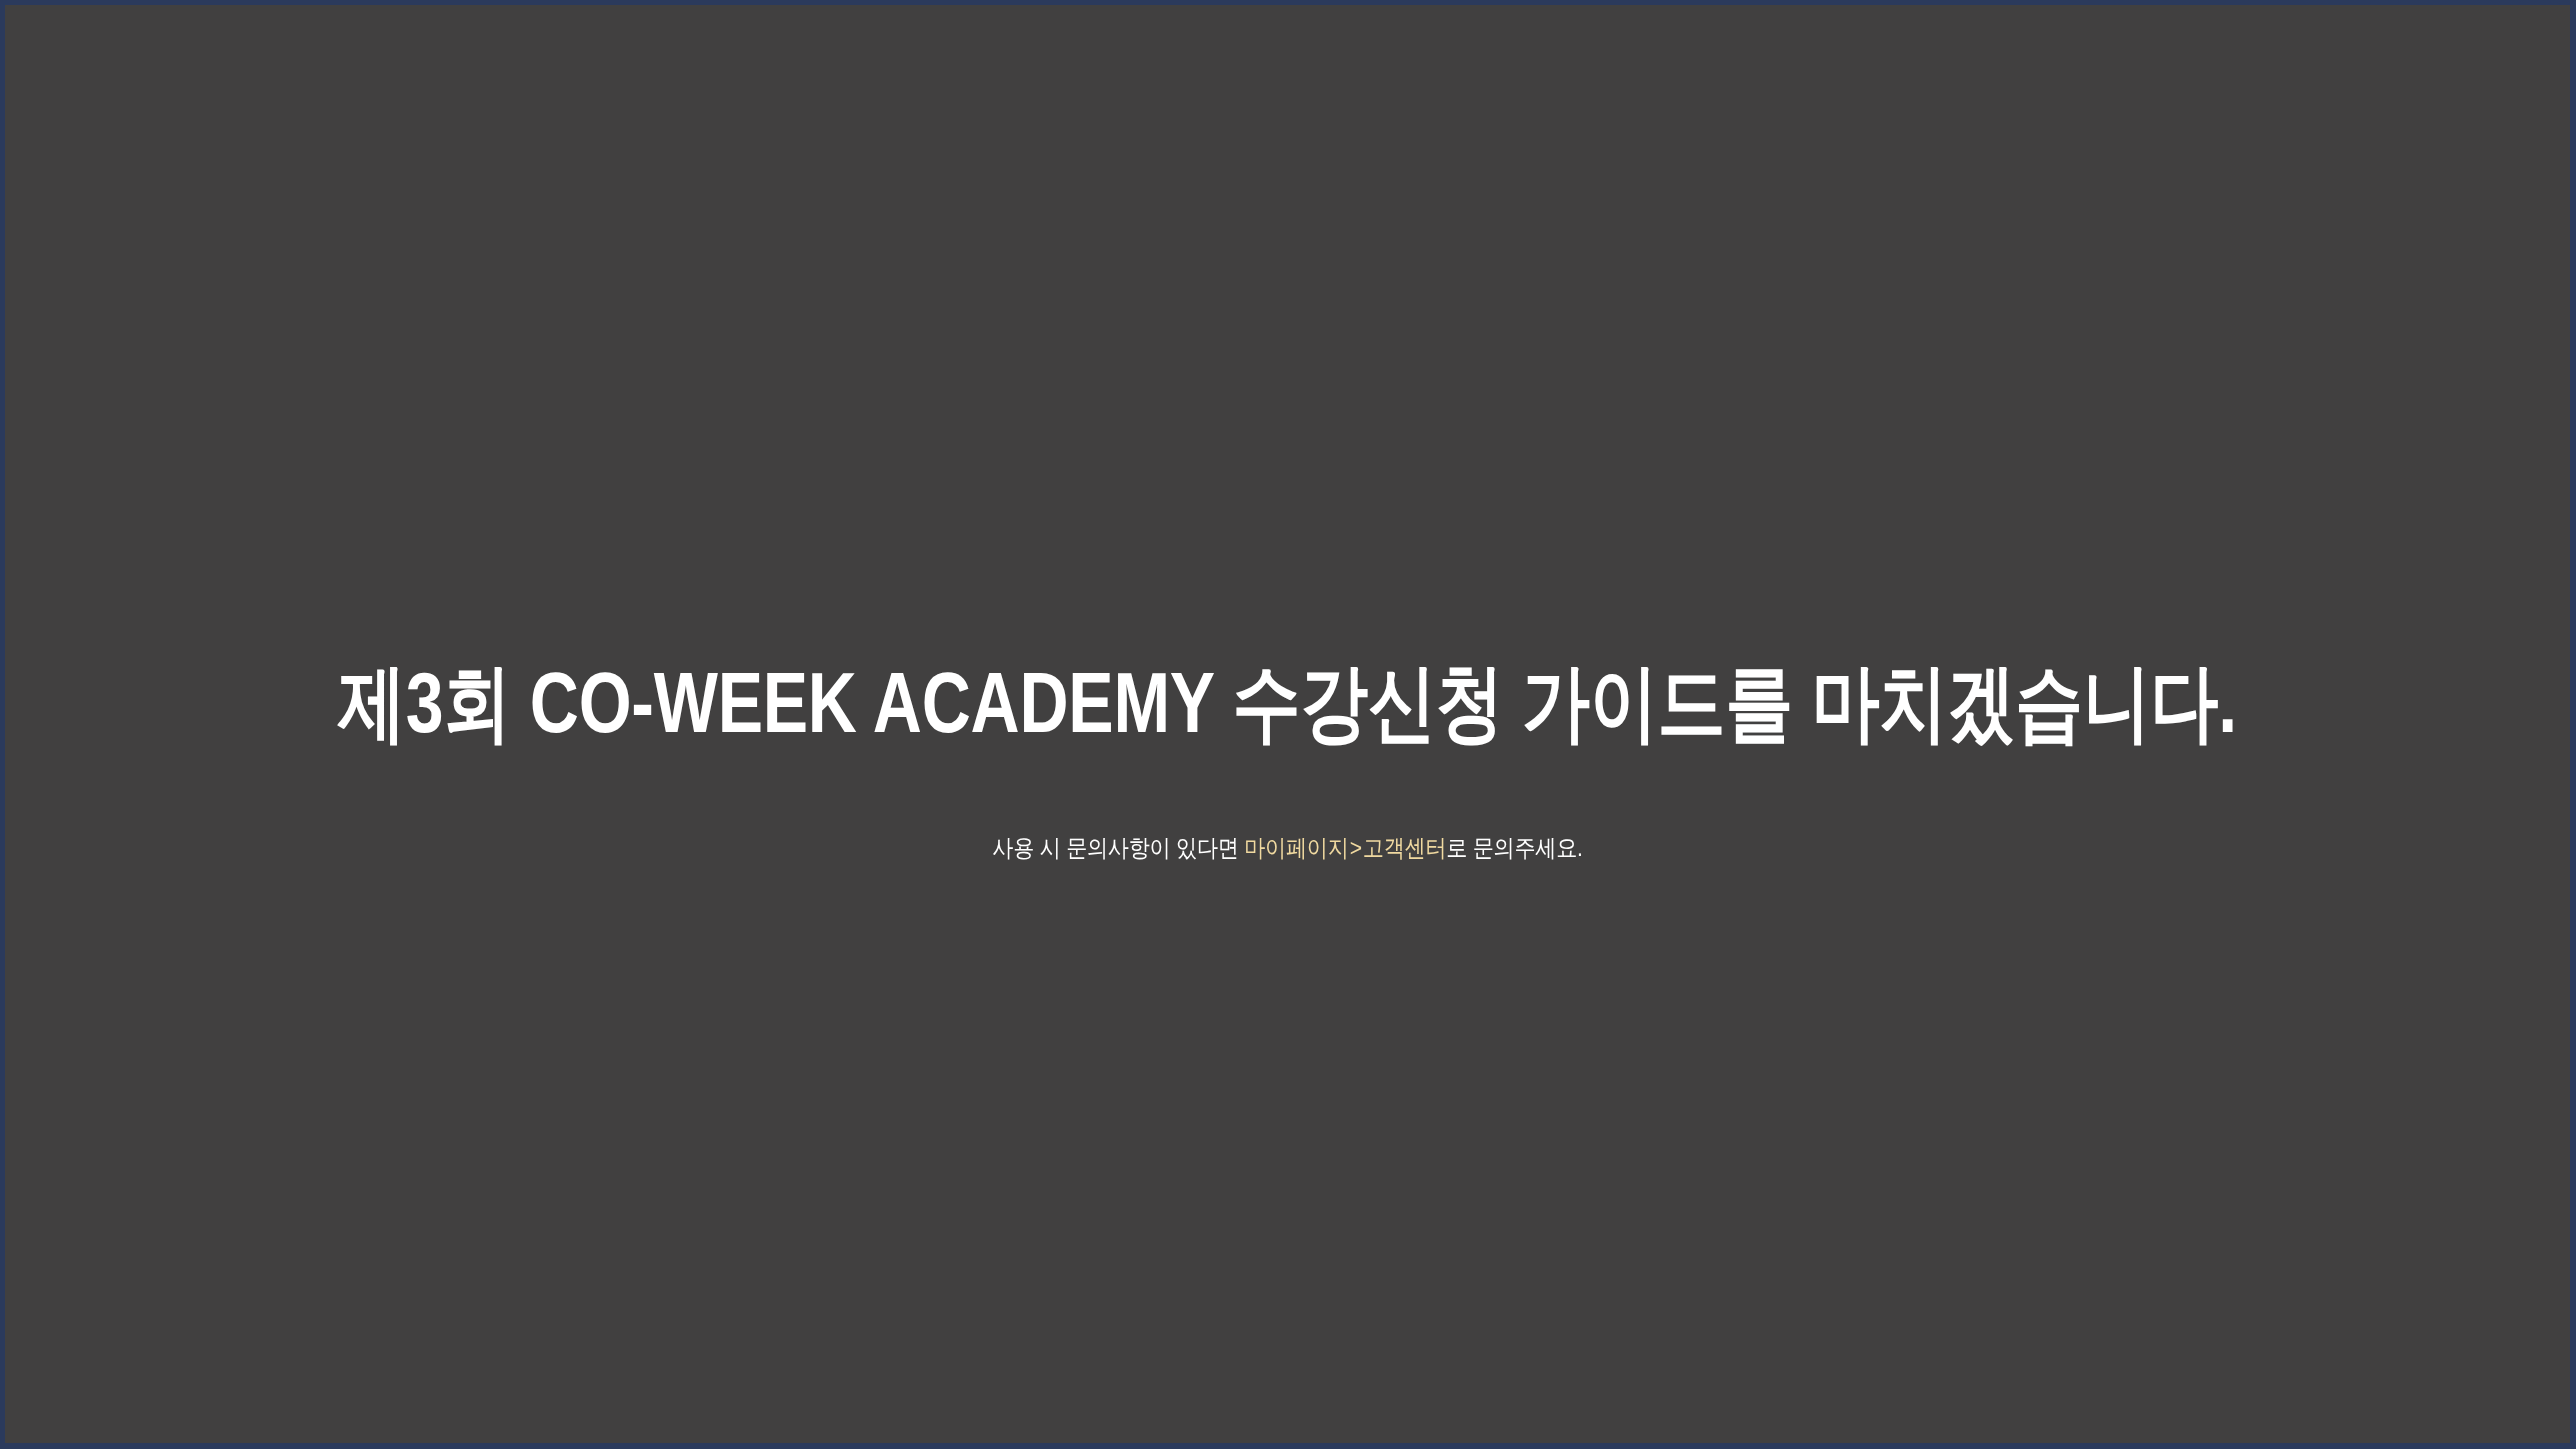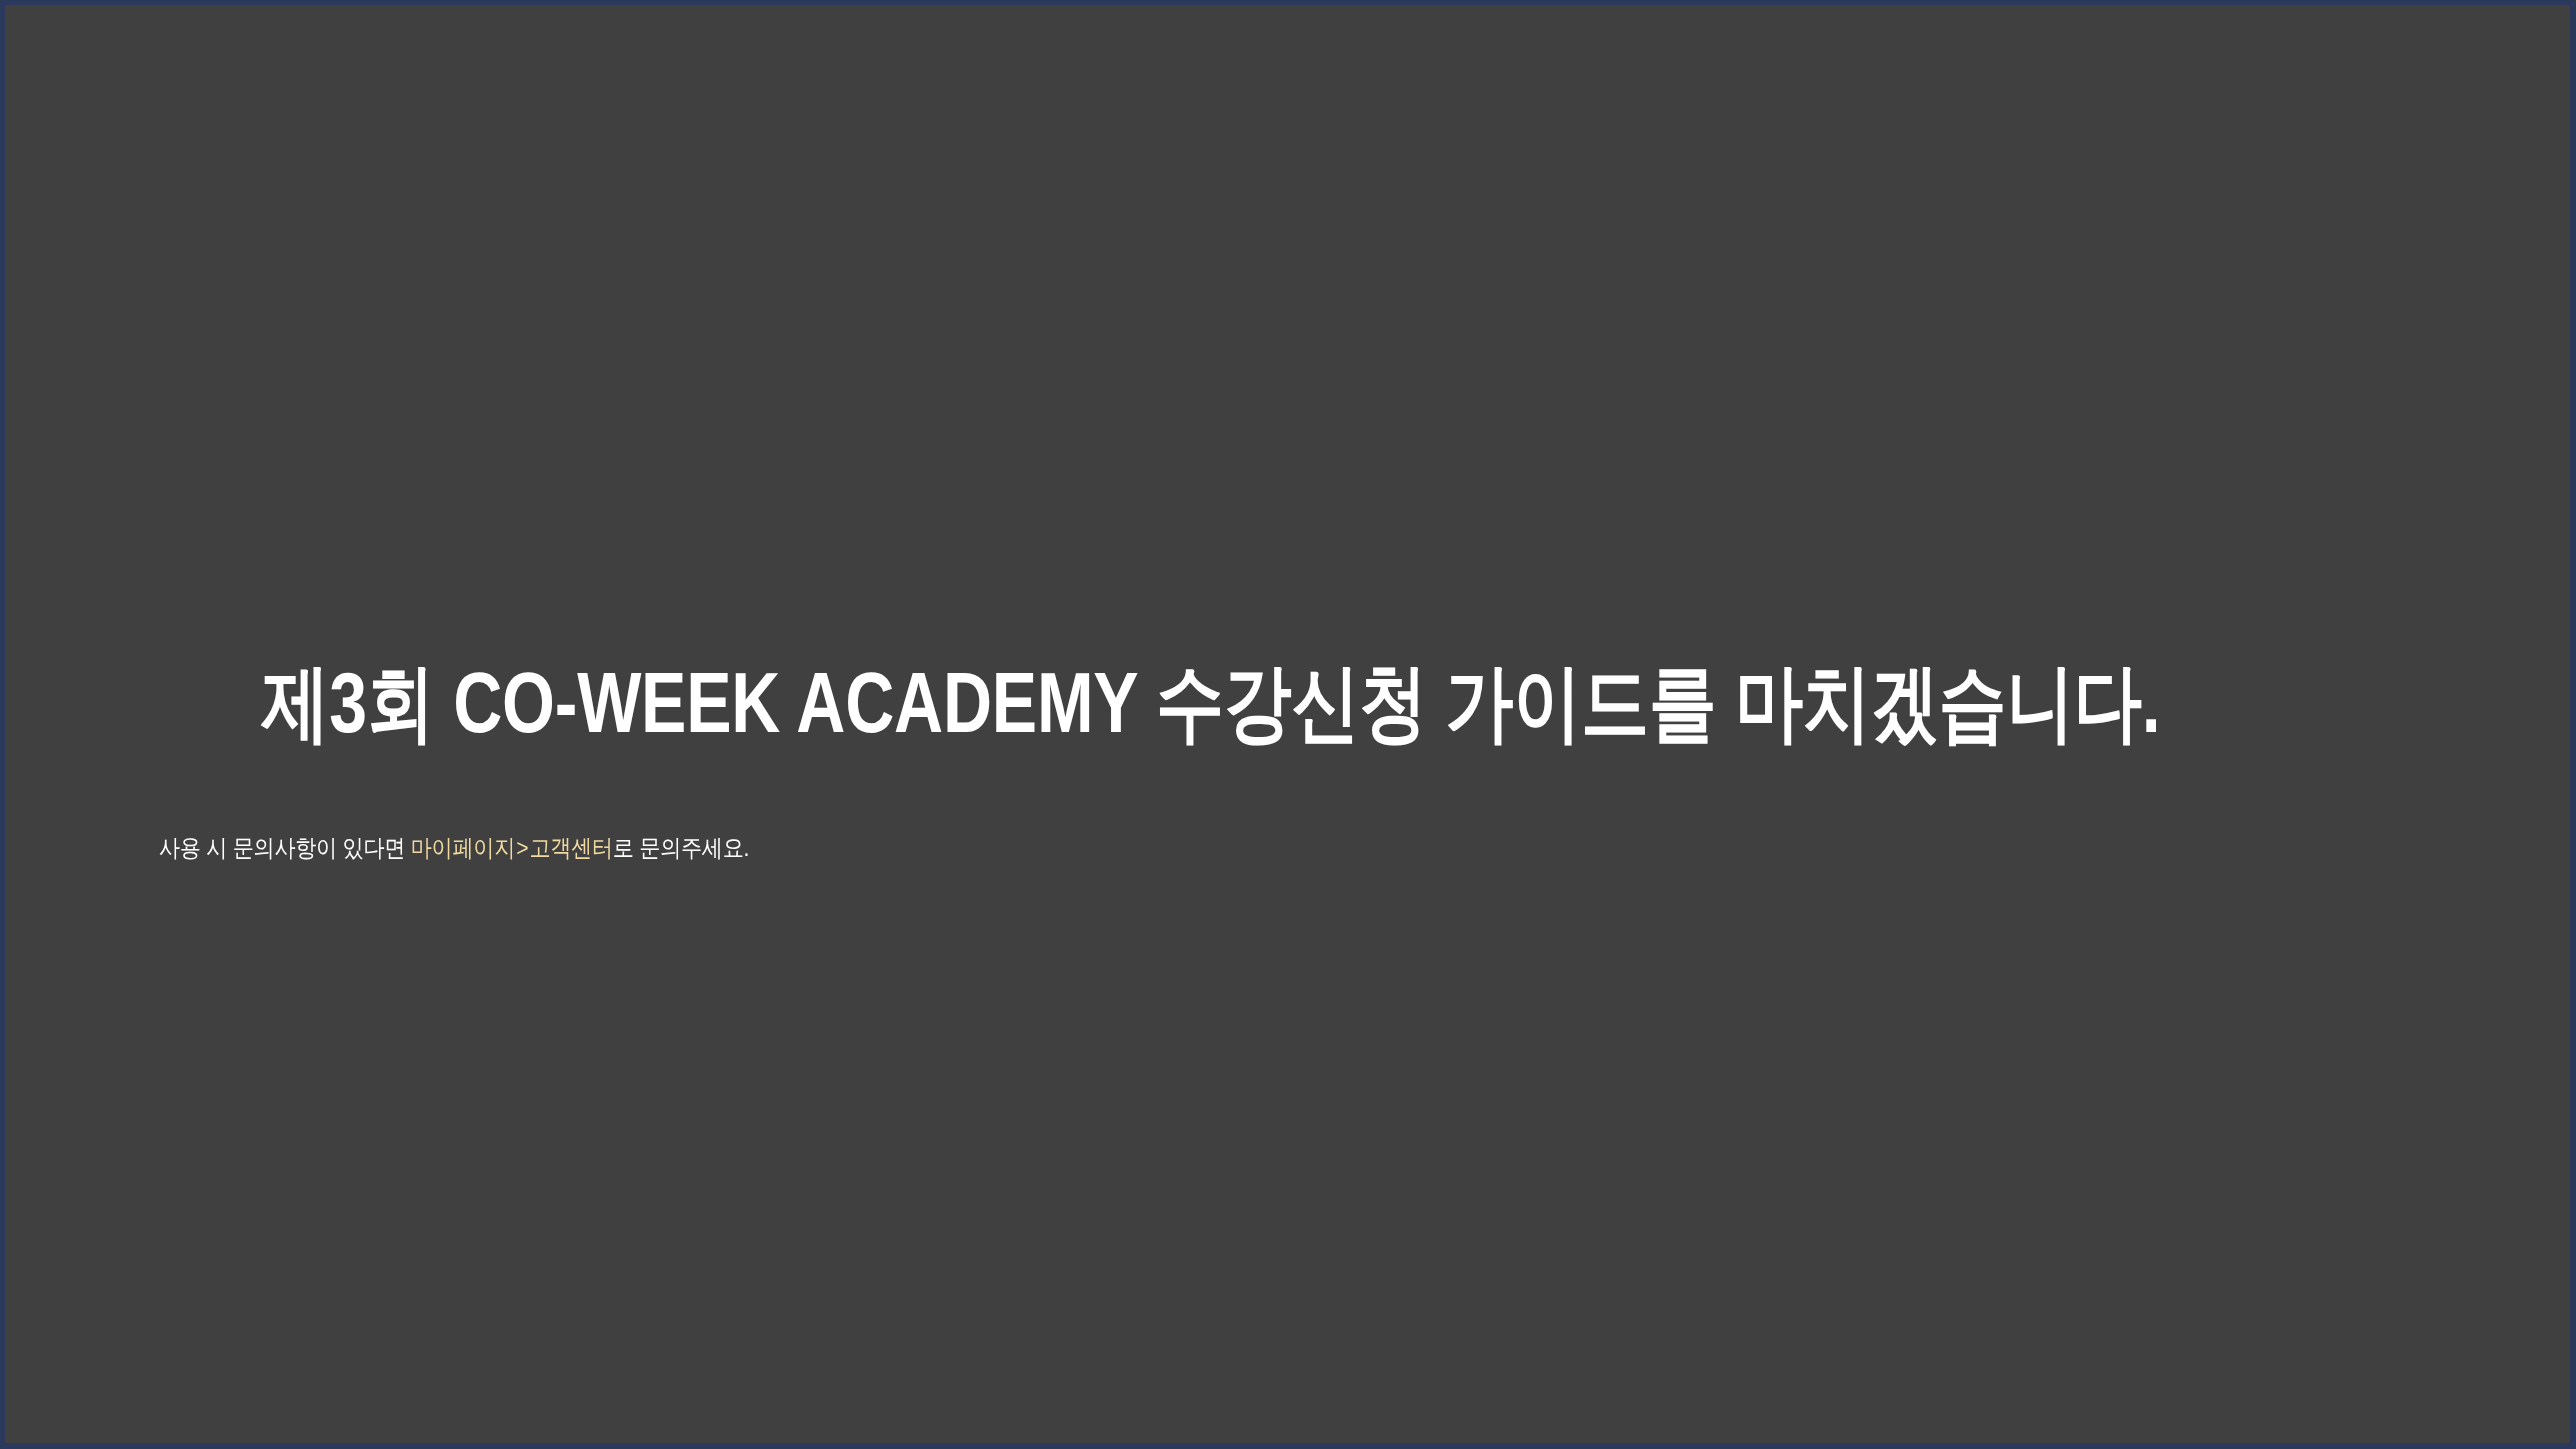--- a/index.html
+++ b/index.html
@@ -32,20 +32,21 @@
     background: #414040;          
     overflow: hidden;
   }
 
   
   .content-block {
     position: absolute;
     left: 0;
     right: 0;
     top: 645px;
+    text-align: center;
   }
 
   .closing-title {
     display: block;
     margin: 0;
     font-size: 85px;
     line-height: 1.24;
     font-weight: 700;
     letter-spacing: -0.3px;
     color: #ffffff;

